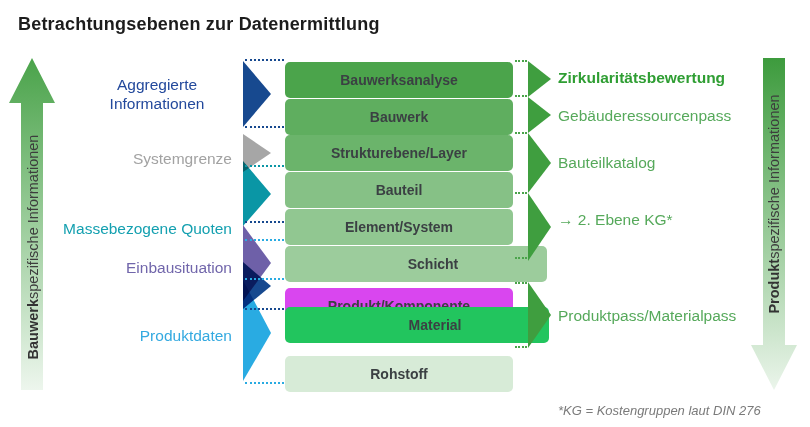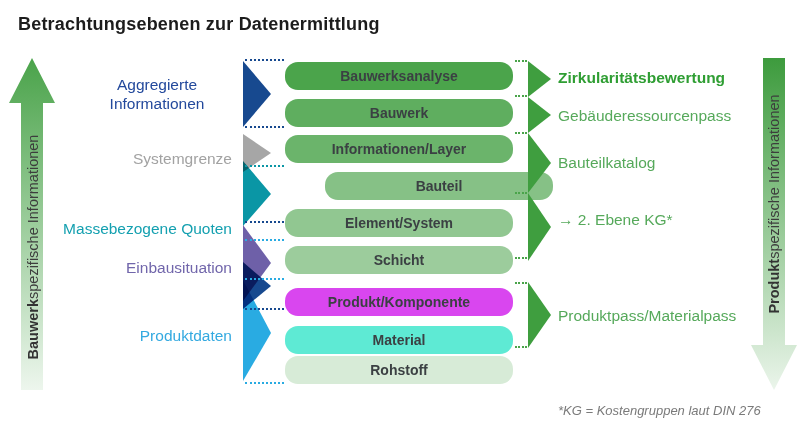--- a/index.html
+++ b/index.html
@@ -5,21 +5,21 @@
   html,body{margin:0;padding:0;background:#fff;}
   .canvas{
     position:relative;width:810px;height:427px;background:#ffffff;
     font-family:"Liberation Sans", sans-serif;overflow:hidden;
   }
   .title{
     position:absolute;left:10px;top:6px;margin:8px;
     font-size:18px;font-weight:700;color:#1c1c1c;letter-spacing:.2px;
   }
   .bar{
-    position:absolute;left:285px;width:228px;height:28px;border-radius:13px;
+    position:absolute;left:285px;width:228px;height:36px;border-radius:5px;
     display:flex;align-items:center;justify-content:center;
     font-size:14px;font-weight:700;color:#3b4043;
   }
   .left-label{
     position:absolute;transform:translateY(-50%);
     right:578px;text-align:center;font-size:15.5px;line-height:19px;white-space:nowrap;
   }
   .left-label.wrap{white-space:normal;width:150px;}
   .right-label{
     position:absolute;left:558px;transform:translateY(-50%);
@@ -68,26 +68,26 @@
     </defs>
     <polygon fill="url(#gradR)" points="23,332 46,287 34,287 34,0 12,0 12,287 0,287"></polygon>
   </svg>
   <div class="vtext" style="left:628px;top:181px;width:292px;height:46px;">
     <span><b>Produkt</b><span>spezifische Informationen</span></span>
   </div>
 
   <div id="bars">
       <div class="bar" style="top: 62px; background: rgb(75, 164, 75);">Bauwerksanalyse</div>
       <div class="bar" style="top: 99px; background: rgb(95, 174, 95);">Bauwerk</div>
-      <div class="bar" style="top: 135px; background: rgb(107, 180, 107);">Informationen/Layer</div>
-      <div class="bar" style="top: 172px; background: rgb(134, 193, 134); margin-left: 40px;">Bauteil</div>
+      <div class="bar" style="top: 135px; background: rgb(107, 180, 107);">Strukturebene/Layer</div>
+      <div class="bar" style="top: 172px; background: rgb(134, 193, 134);">Bauteil</div>
       <div class="bar" style="top: 209px; background: rgb(145, 199, 145);">Element/System</div>
-      <div class="bar" style="top: 246px; background: rgb(156, 204, 156);">Schicht</div>
+      <div class="bar" style="top: 246px; background: rgb(156, 204, 156); padding-left: 34px;">Schicht</div>
       <div class="bar" style="top: 288px; background: #d946ef; text-align: center;">Produkt/Komponente</div>
-      <div class="bar" style="top: 326px; background: #5eead4;">Material</div>
+      <div class="bar" style="top: 307px; background: #22c55e; padding-left: 36px;">Material</div>
       <div class="bar" style="top: 356px; background: rgb(215, 235, 215);">Rohstoff</div>
     </div>
 
   <svg id="left-tris" style="left:240px;top:55px;" width="35" height="335" viewBox="0 0 35 335">
       <polygon points="3,6 31,39 3,72" fill="#17498f" class="blend"></polygon>
       <polygon points="3,79 31,98 3,117" fill="#a6a6a6" class="blend"></polygon>
       <polygon points="3,106 31,139 3,171" fill="#0a96a5" class="blend"></polygon>
       <polygon points="3,170 31,208 3,246" fill="#6e60a8" class="blend"></polygon>
       <polygon points="3,207 31,231 3,254" fill="#17498f" class="blend"></polygon>
       <polygon points="3,225 31,278 3,326" fill="#29abe2" class="blend"></polygon>

